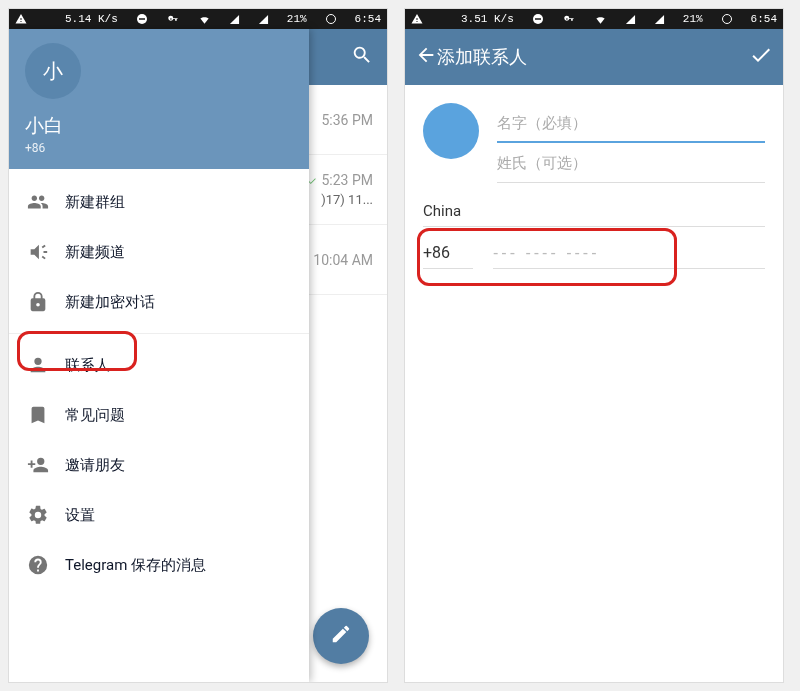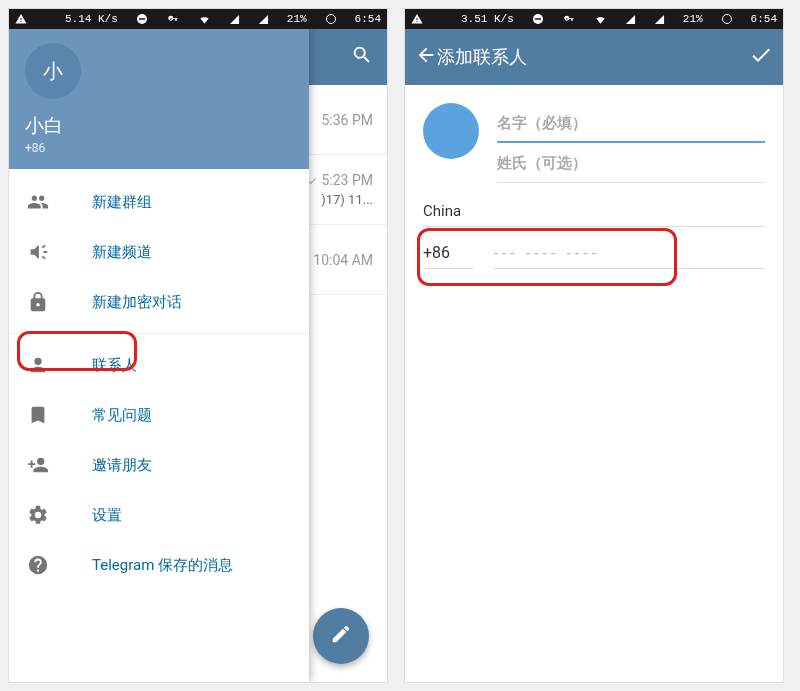--- a/index.html
+++ b/index.html
@@ -97,22 +97,22 @@
     .menu-list {
       flex: 1;
       overflow-y: auto;
       padding: 8px 0;
     }
     .menu-item {
       height: 50px;
       display: flex;
       align-items: center;
       padding: 0 18px;
-      gap: 43px;
-      color: #0369a1;
+      gap: 16px;
+      color: #0f172a;
       font-size: 15px;
       cursor: pointer;
     }
     .menu-icon {
       width: 22px; height: 22px;
       color: #757575;
       display: flex;
       align-items: center;
       justify-content: center;
     }
@@ -166,21 +166,20 @@
     .name-fields { flex: 1; }
     .field {
       height: 40px;
       border: none;
       border-bottom: 1px solid #ddd;
       font-size: 15px;
       width: 100%;
       padding: 6px 0;
       color: #be185d;
       background: transparent;
-      font-weight: bold;
     }
     .field.active { border-bottom: 2px solid #5aa3de; }
     .field::placeholder { color: #aaa; }
     .country-section {
       margin-top: 19px;
     }
     .country-label {
       font-size: 15px;
       color: #333;
       padding-bottom: 6px;

